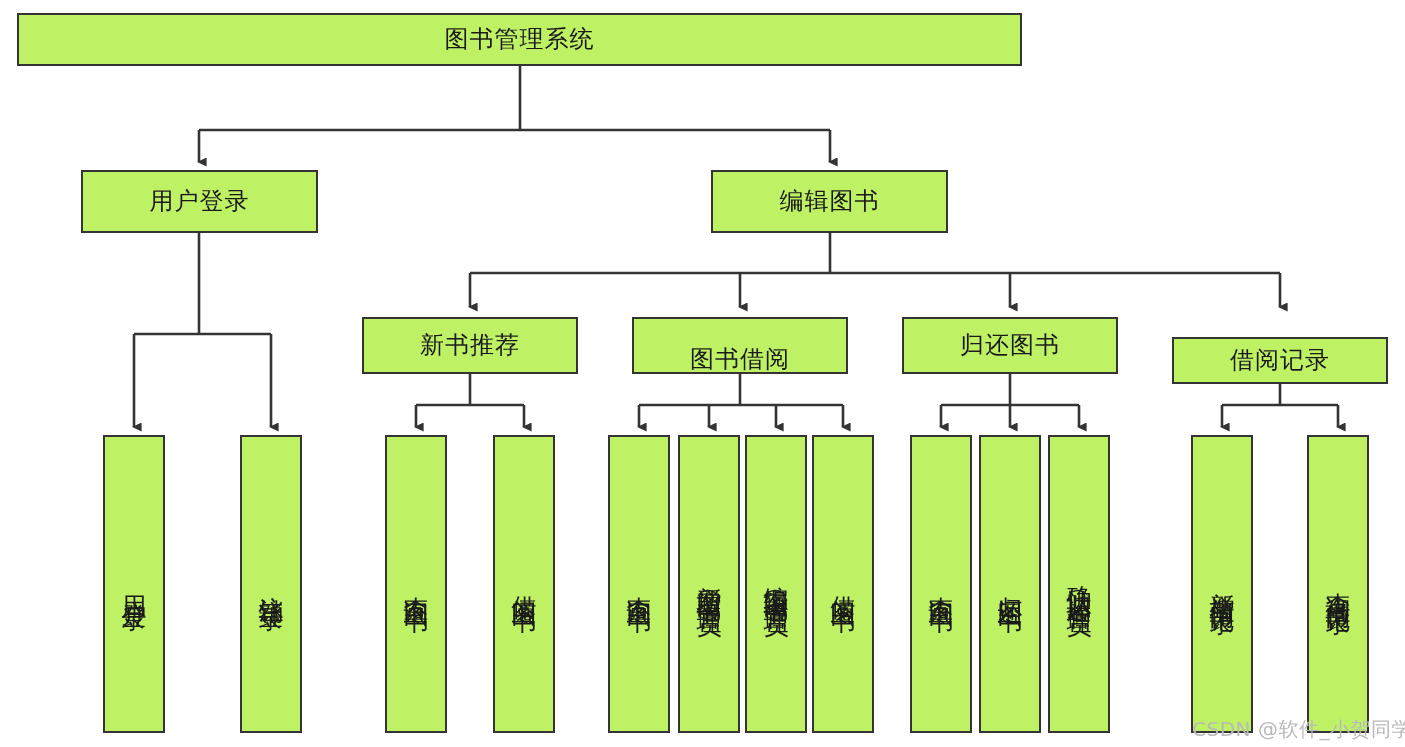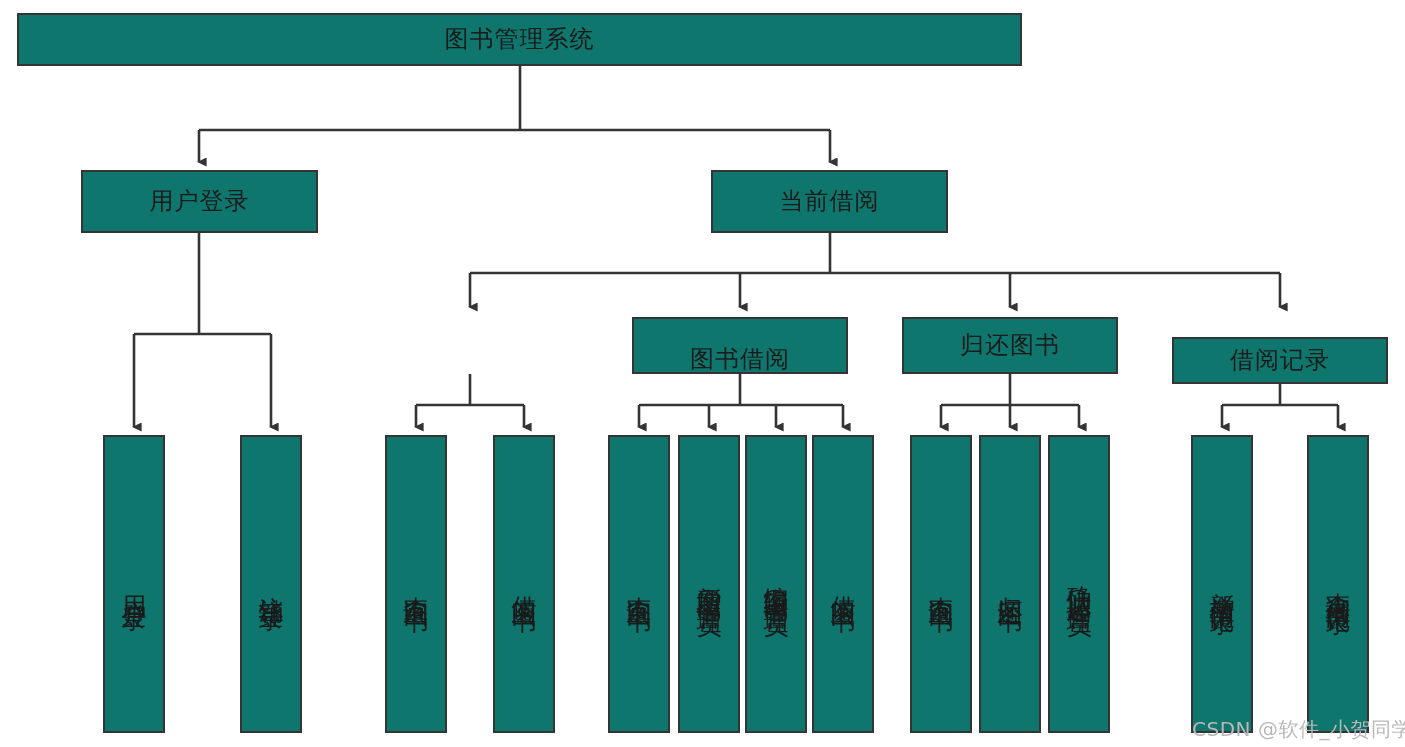--- a/index.html
+++ b/index.html
@@ -22,21 +22,21 @@
     left: 0;
     top: 0;
     width: 1405px;
     height: 747px;
     pointer-events: none;
   }
   .node {
     position: absolute;
     box-sizing: border-box;
     border: 2.5px solid #343434;
-    background: #0f766e;
+    background: #bef264;
     display: flex;
     align-items: center;
     justify-content: center;
     color: #1a1a1a;
   }
   .node.horiz {
     font-size: 24px;
     letter-spacing: 1px;
     line-height: 1.1;
   }
@@ -123,23 +123,26 @@
   </svg>
 
   <div class="node horiz" style="left:17px; top:13px; width:1005px; height:53px;">
     <span>图书管理系统</span>
   </div>
 
   <div class="node horiz" style="left:81px; top:170px; width:237px; height:63px;">
     <span>用户登录</span>
   </div>
   <div class="node horiz" style="left:711px; top:170px; width:237px; height:63px;">
-    <span>当前借阅</span>
+    <span>编辑图书</span>
   </div>
 
+  <div class="node horiz" style="left:362px; top:317px; width:216px; height:57px;">
+    <span>新书推荐</span>
+  </div>
   <div class="node horiz" style="left:632px; top:317px; width:216px; height:57px;align-items:flex-end;">
     <span>图书借阅</span>
   </div>
   <div class="node horiz" style="left:902px; top:317px; width:216px; height:57px;">
     <span>归还图书</span>
   </div>
   <div class="node horiz" style="left:1172px; top:317px; width:216px; height:47px;margin-top:20px;">
     <span>借阅记录</span>
   </div>
 

